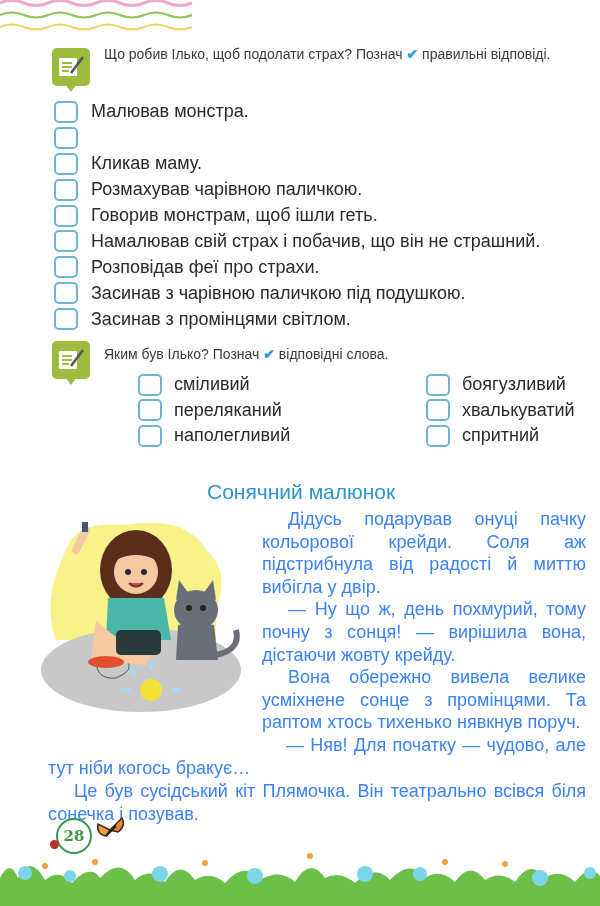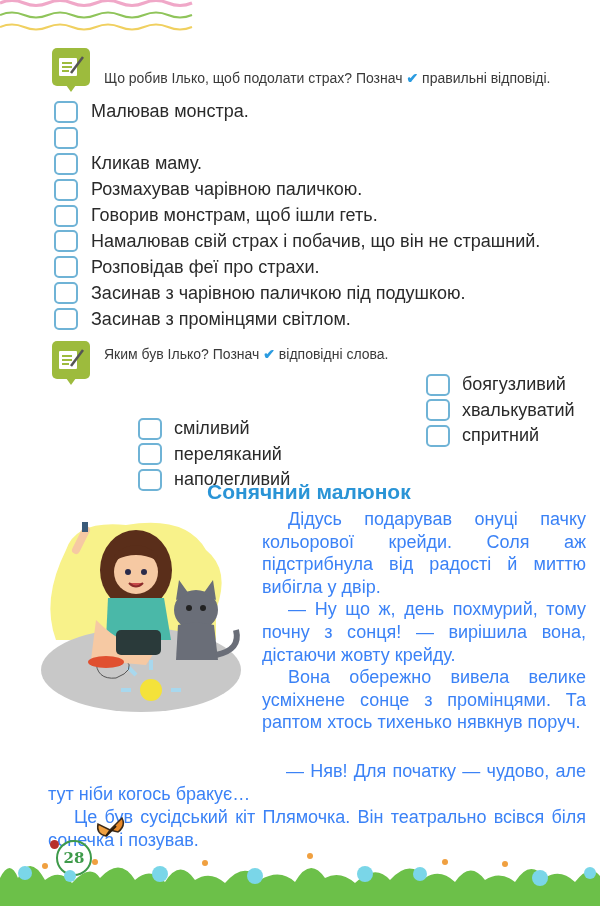--- a/index.html
+++ b/index.html
@@ -19,28 +19,28 @@
     .list1 { position: absolute; left: 54px; top: 99px; }
     .list1 .row { height: 25.9px; display: flex; align-items: center; }
     .list1 .row .cb { margin-right: 13px; }
     .list1 .row span.lbl { font-size: 18px; color: #2a2a2a; }
 
     .list2 { position: absolute; top: 372px; }
     .list2 .row { height: 25.5px; display: flex; align-items: center; }
     .list2 .row .cb { margin-right: 12px; }
     .list2 .row span.lbl { font-size: 18px; color: #2a2a2a; }
 
-    .story-title { position: absolute; left: 207px; top: 480px; font-size: 21px; font-weight: bold; color: #2a94d6; }
+    .story-title { position: absolute; left: 207px; top: 480px; font-size: 21px; font-weight: normal; color: #2a94d6; }
 
     .illus { position: absolute; left: 36px; top: 510px; width: 210px; height: 205px; }
 
     .story { position: absolute; font-size: 18px; line-height: 22.6px; color: #3b82f6; text-align: justify; }
     .story p { text-indent: 26px; }
 
-    .page-num { position: absolute; left: 56px; top: 840px; width: 36px; height: 36px; border: 2px solid #3e9a4a; border-radius: 50%;
+    .page-num { position: absolute; left: 56px; top: 818px; width: 36px; height: 36px; border: 2px solid #3e9a4a; border-radius: 50%;
       font-family: "DejaVu Serif", serif; font-weight: bold; font-size: 15px; color: #3e9a4a; display: flex; align-items: center; justify-content: center; }
     .ladybug { position: absolute; left: 50px; top: 840px; width: 9px; height: 9px; background: #b8302a; border-radius: 50%; }
     .butterfly { position: absolute; left: 94px; top: 816px; }
     .grass { position: absolute; left: 0; top: 848px; width: 600px; height: 58px; }
   </style>
 </head>
 <body>
 
 <svg class="waves" viewBox="0 0 200 34">
   <path d="M0 3 Q12 -2 24 3 T48 3 T72 3 T96 3 T120 3 T144 3 T168 3 T192 3" stroke="#f0a8c8" stroke-width="3" fill="none"></path>
@@ -50,21 +50,21 @@
 
 <div class="task-icon" style="left:52px; top:48px;">
   <svg width="28" height="28" viewBox="0 0 28 28">
     <rect x="2" y="5" width="18" height="18" fill="#fff" rx="1"></rect>
     <line x1="5" y1="10" x2="15" y2="10" stroke="#9dbb3d" stroke-width="2"></line>
     <line x1="5" y1="14" x2="15" y2="14" stroke="#9dbb3d" stroke-width="2"></line>
     <line x1="5" y1="18" x2="12" y2="18" stroke="#9dbb3d" stroke-width="2"></line>
     <line x1="14" y1="20" x2="26" y2="4" stroke="#555" stroke-width="2.5"></line>
   </svg>
 </div>
-<div class="task-text" style="left:104px; top:46px; width:486px; text-align:justify;margin-top:24px;">
+<div class="task-text" style="left:104px; top:46px; width:486px; text-align:justify;">
   <span>Що робив Ілько, щоб подолати страх? Познач</span>
   <span class="check">✔</span><span> правильні відповіді.</span>
 </div>
 
 <div class="list1">
   <div class="row">
       <span class="cb"></span>
       <span class="lbl">Малював монстра.</span>
     </div>
   <div class="row">
@@ -107,21 +107,21 @@
     <line x1="5" y1="14" x2="15" y2="14" stroke="#9dbb3d" stroke-width="2"></line>
     <line x1="5" y1="18" x2="12" y2="18" stroke="#9dbb3d" stroke-width="2"></line>
     <line x1="14" y1="20" x2="26" y2="4" stroke="#555" stroke-width="2.5"></line>
   </svg>
 </div>
 <div class="task-text" style="left:104px; top:346px;">
   <span>Яким був Ілько? Познач</span>
   <span class="check">✔</span><span> відповідні слова.</span>
 </div>
 
-<div class="list2" style="left:138px;margin-top:44px;">
+<div class="list2" style="left:138px;">
   <div class="row">
       <span class="cb"></span>
       <span class="lbl">сміливий</span>
     </div>
   <div class="row">
       <span class="cb"></span>
       <span class="lbl">переляканий</span>
     </div>
   <div class="row">
       <span class="cb"></span>
@@ -174,21 +174,21 @@
     <circle cx="167" cy="98" r="3" fill="#222"></circle>
   <path d="M142 115 Q160 110 178 115 L182 150 L140 150 Z" fill="#6a6e78"></path>
   <path d="M180 145 Q205 140 200 120" stroke="#6a6e78" stroke-width="6" fill="none"></path>
 </svg>
 
 <div class="story" style="left:262px; top:508px; width:324px;">
   <p>Дідусь подарував онуці пачку кольорової крейди. Соля аж підстрибнула від радості й миттю вибігла у двір.</p>
   <p>— Ну що ж, день похмурий, тому почну з сонця! — вирішила вона, дістаючи жовту крейду.</p>
   <p>Вона обережно вивела велике усміхнене сонце з промінцями. Та раптом хтось тихенько нявкнув поруч.</p>
 </div>
-<div class="story" style="left:48px; top:760px; width:538px; line-height:23px;">
+<div class="story" style="left:48px; top:734px; width:538px; line-height:23px;">
   <p style="text-indent:238px;">— Няв! Для початку — чудово, але тут ніби когось бракує…</p>
   <p>Це був сусідський кіт Плямочка. Він театрально всівся біля сонечка і позував.</p>
 </div>
 
 <div class="page-num">28</div>
 <div class="ladybug"></div>
 <svg class="butterfly" width="32" height="26" viewBox="0 0 32 26">
   <path d="M16 14 L28 2 Q32 10 24 16 Z" fill="#e88a2a" stroke="#3a2a1a" stroke-width="1.5"></path>
   <path d="M16 14 L4 8 Q2 18 12 20 Z" fill="#f0a040" stroke="#3a2a1a" stroke-width="1.5"></path>
   <line x1="12" y1="20" x2="22" y2="10" stroke="#2a1a0a" stroke-width="2"></line>

